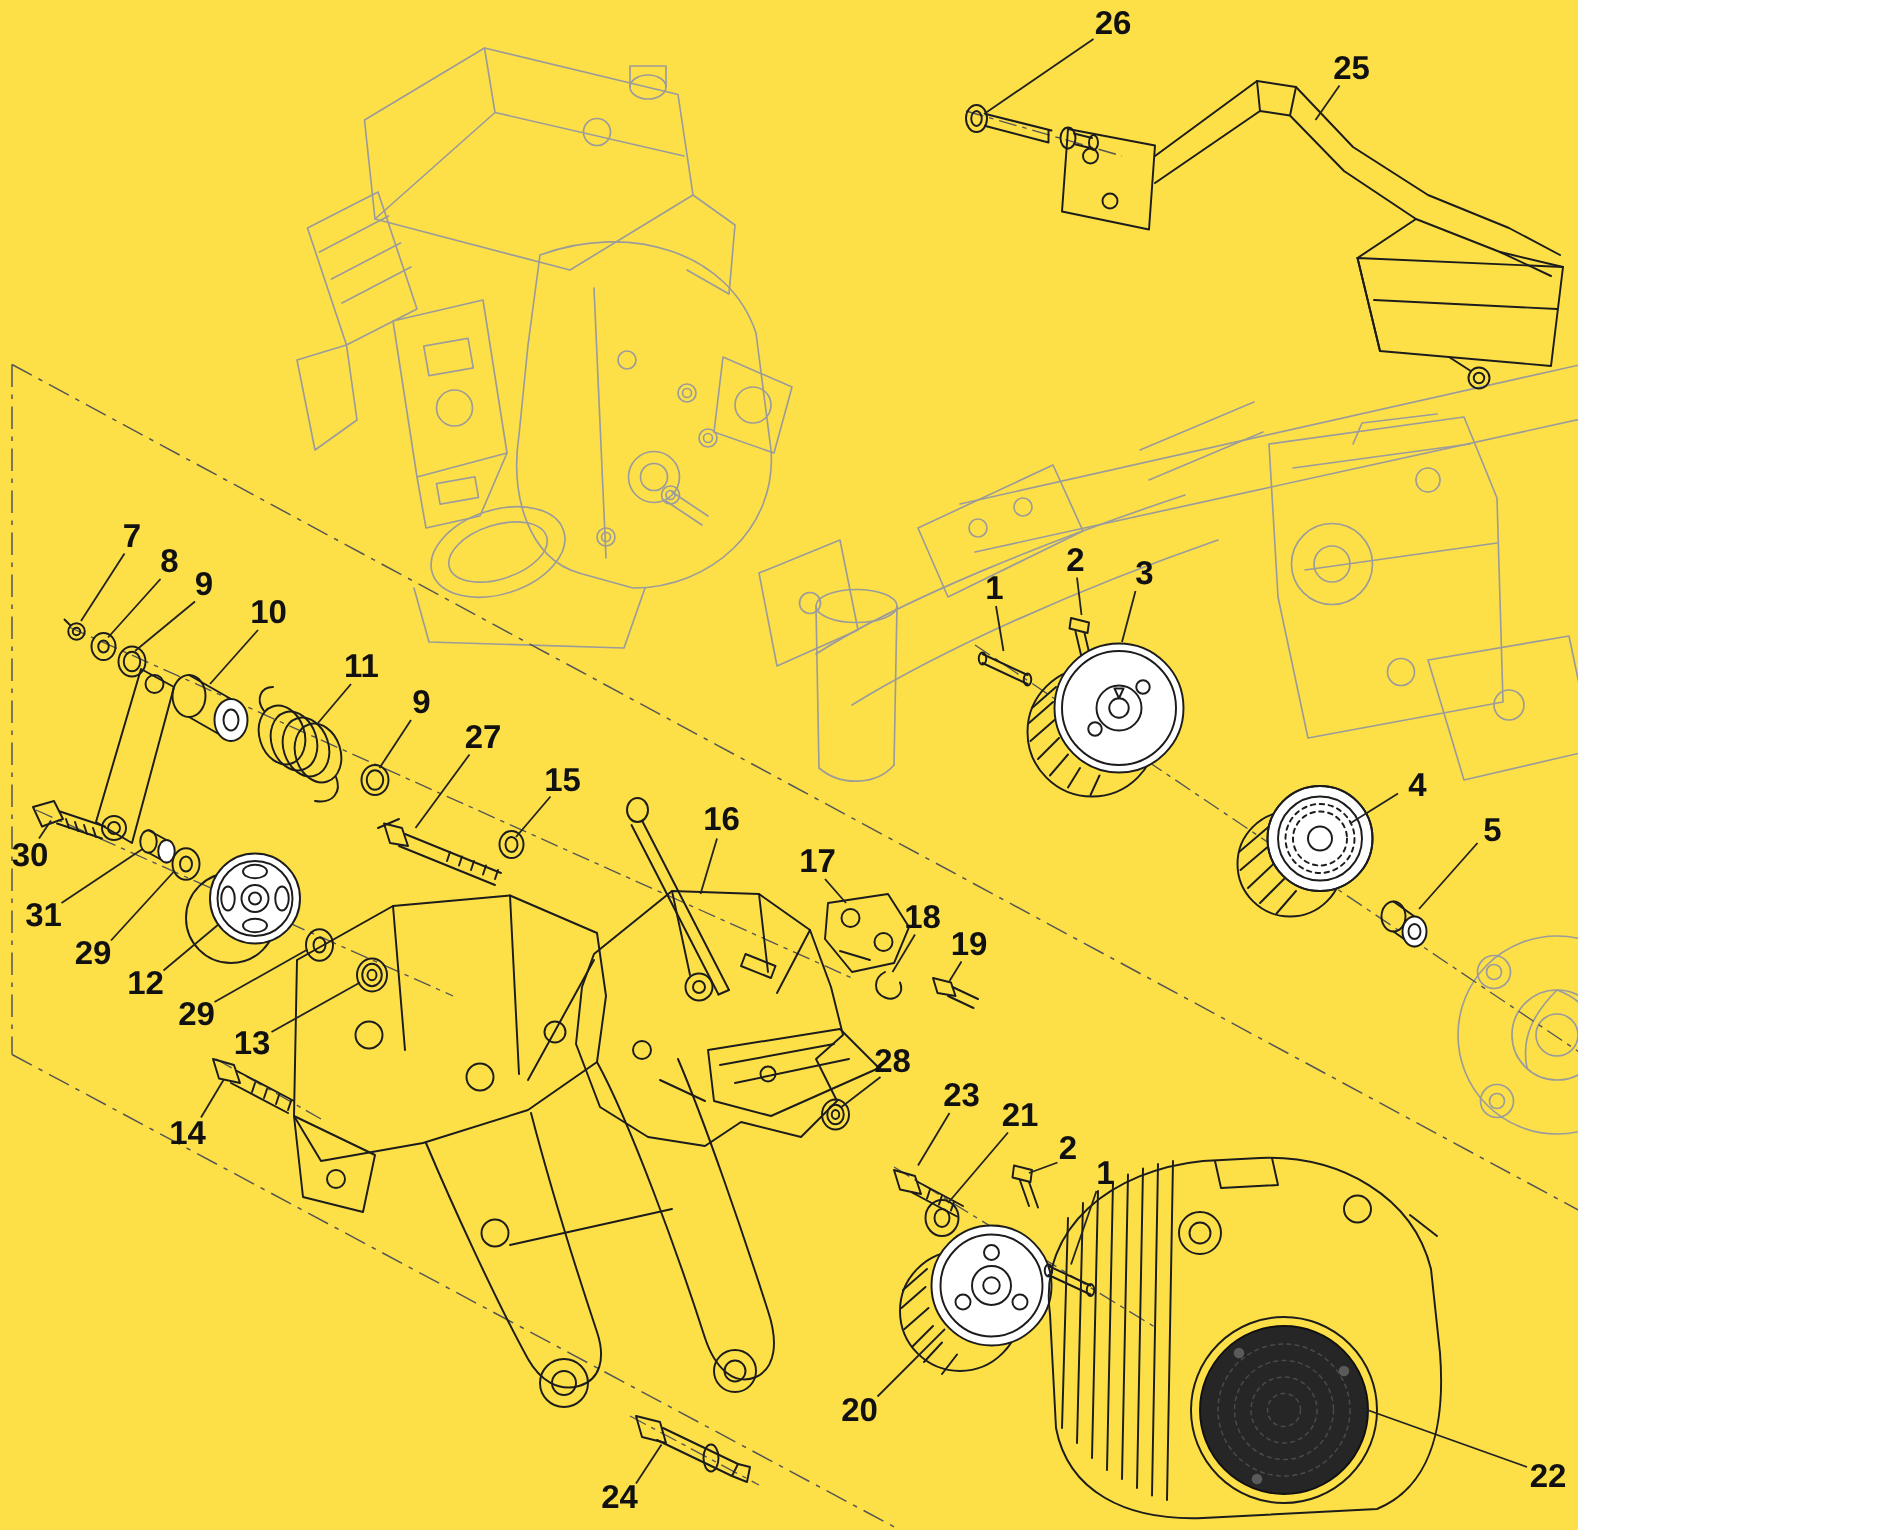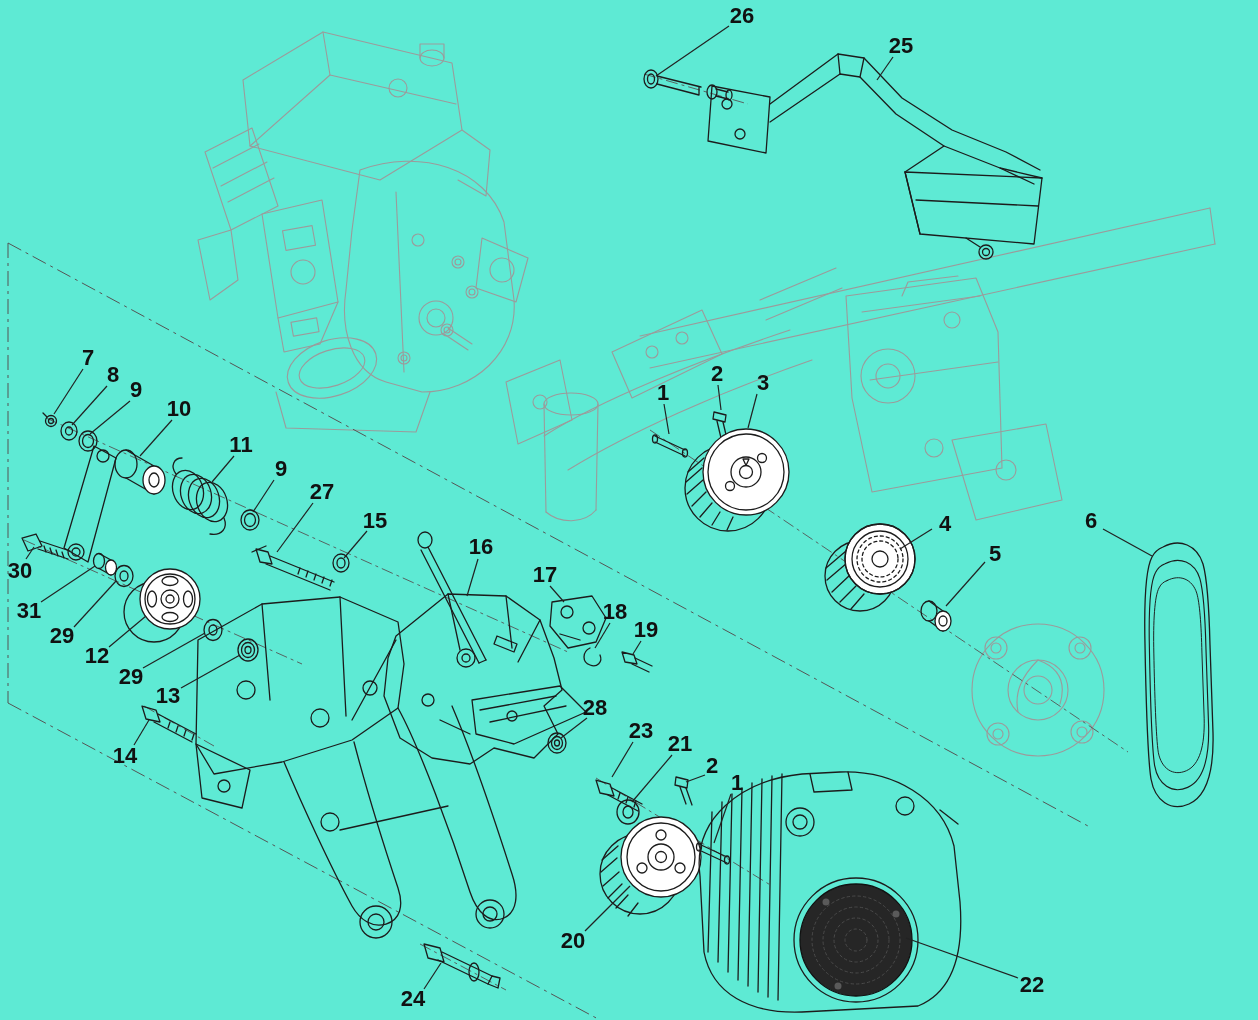--- a/index.html
+++ b/index.html
@@ -1,16 +1,16 @@
 <!DOCTYPE html>
 <html><head>
 <meta charset="utf-8">
 <style>
   html,body { margin:0; padding:0; background:#ffffff; }
-  .stage { position:relative; width:1258px; height:1020px; background:#5eead4; overflow:hidden;
+  .stage { position:relative; width:1052px; height:1020px; background:#fde047; overflow:hidden;
            font-family:"Liberation Sans", sans-serif; }
   svg { display:block; }
 
   .ghost   { stroke:#9b9b9b; fill:none; stroke-width:1.1; stroke-linejoin:round; stroke-linecap:round; }
   .part    { stroke:#1c1c1c; fill:none; stroke-width:1.3; stroke-linejoin:round; stroke-linecap:round; }
   .phantom { stroke:#555555; fill:none; stroke-width:1;   stroke-dasharray:15 5 3 5; }
   .cline   { stroke:#555555; fill:none; stroke-width:0.9; stroke-dasharray:12 4 3 4; }
 
   .callout-text { font-family:"Liberation Sans", sans-serif; font-size:22px; font-weight:600; fill:#111111; }
   .callout-line { stroke:#222222; stroke-width:1.2; }

